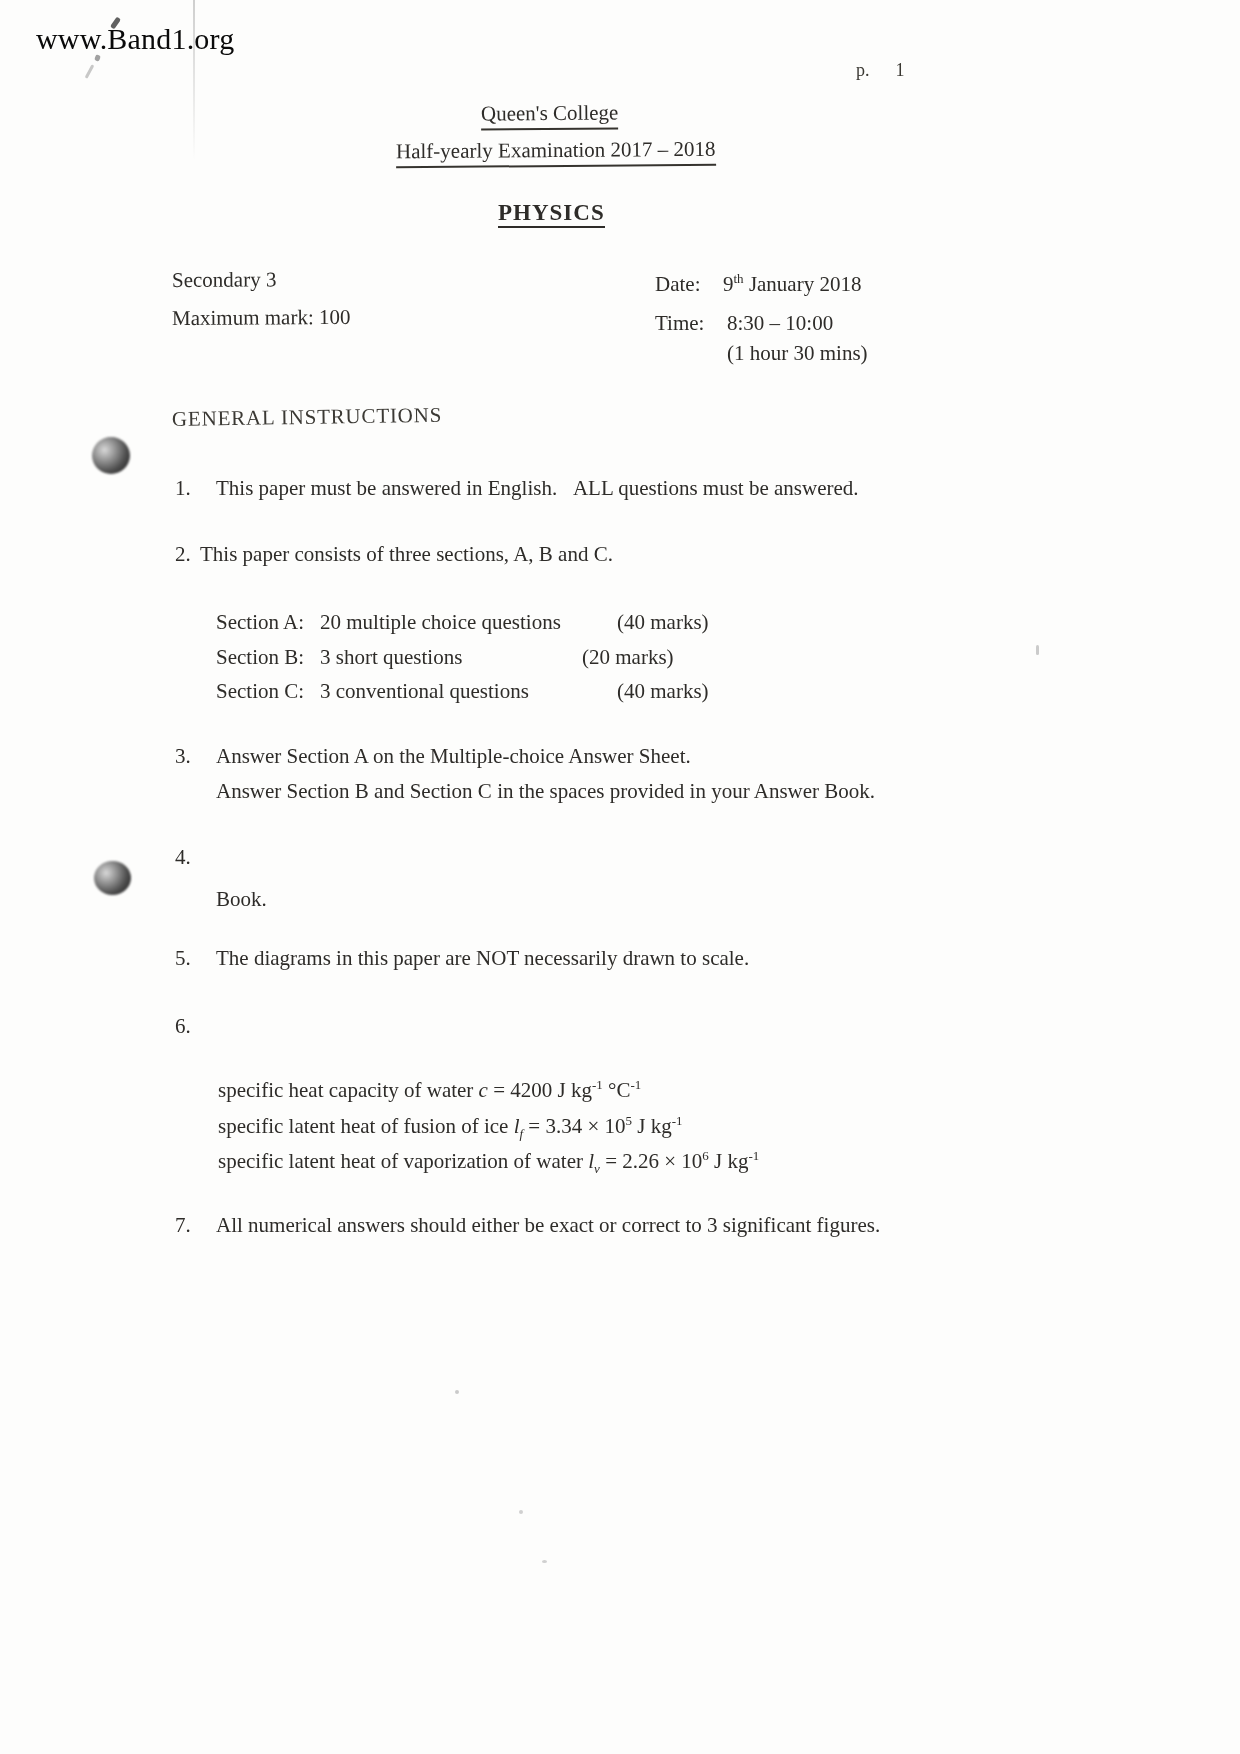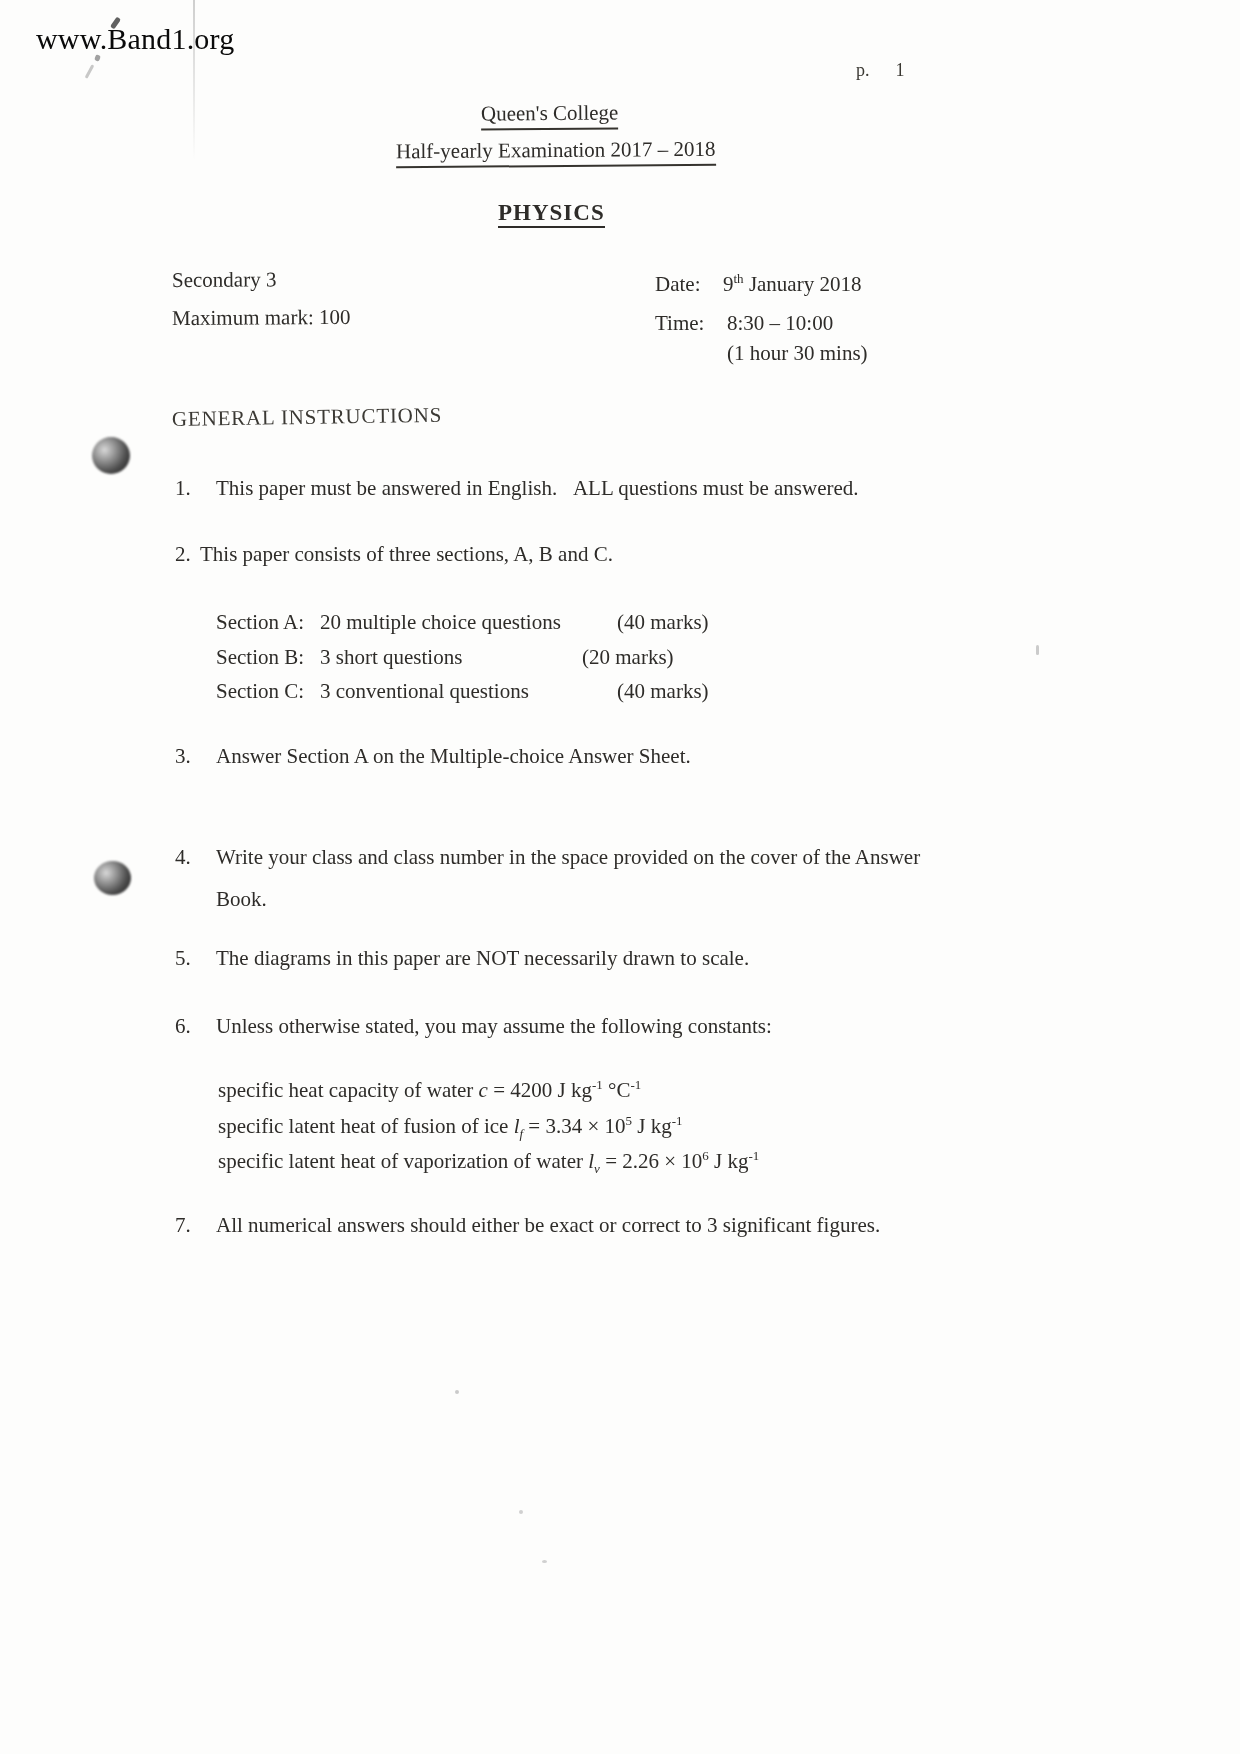--- a/index.html
+++ b/index.html
@@ -82,30 +82,29 @@
   <div class="abs t" style="left:216px;top:645px">Section B:</div>
   <div class="abs t" style="left:320px;top:645px">3 short questions</div>
   <div class="abs t" style="left:582px;top:645px">(20 marks)</div>
 
   <div class="abs t" style="left:216px;top:679px">Section C:</div>
   <div class="abs t" style="left:320px;top:679px">3 conventional questions</div>
   <div class="abs t" style="left:617px;top:679px">(40 marks)</div>
 
   <div class="abs t" style="left:175px;top:744px">3.</div>
   <div class="abs t" style="left:216px;top:744px">Answer Section A on the Multiple-choice Answer Sheet.</div>
+  <div class="abs t" style="left:216px;top:779px">Answer Section B and Section C in the spaces provided in your Answer Book.</div>
 
   <div class="abs t" style="left:175px;top:845px">4.</div>
-  <div class="abs t" style="left:216px;top:845px">Write your class and class number in the space provided on the cover of the Answer</div>
   <div class="abs t" style="left:216px;top:887px">Book.</div>
 
   <div class="abs t" style="left:175px;top:946px">5.</div>
   <div class="abs t" style="left:216px;top:946px">The diagrams in this paper are NOT necessarily drawn to scale.</div>
 
   <div class="abs t" style="left:175px;top:1014px">6.</div>
-  <div class="abs t" style="left:216px;top:1014px">Unless otherwise stated, you may assume the following constants:</div>
 
   <div class="abs t" style="left:218px;top:1078px"><span>specific heat capacity of water </span><i>c</i><sub class="si"></sub><span> = 4200 J kg</span><sup>-1</sup><span> °C</span><sup>-1</sup></div>
 
   <div class="abs t" style="left:218px;top:1114px"><span>specific latent heat of fusion of ice </span><i>l</i><sub class="si">f</sub><span> = 3.34 × 10</span><sup>5</sup><span> J kg</span><sup>-1</sup></div>
 
   <div class="abs t" style="left:218px;top:1149px"><span>specific latent heat of vaporization of water </span><i>l</i><sub class="si">v</sub><span> = 2.26 × 10</span><sup>6</sup><span> J kg</span><sup>-1</sup></div>
 
   <div class="abs t" style="left:175px;top:1213px">7.</div>
   <div class="abs t" style="left:216px;top:1213px">All numerical answers should either be exact or correct to 3 significant figures.</div>
 

